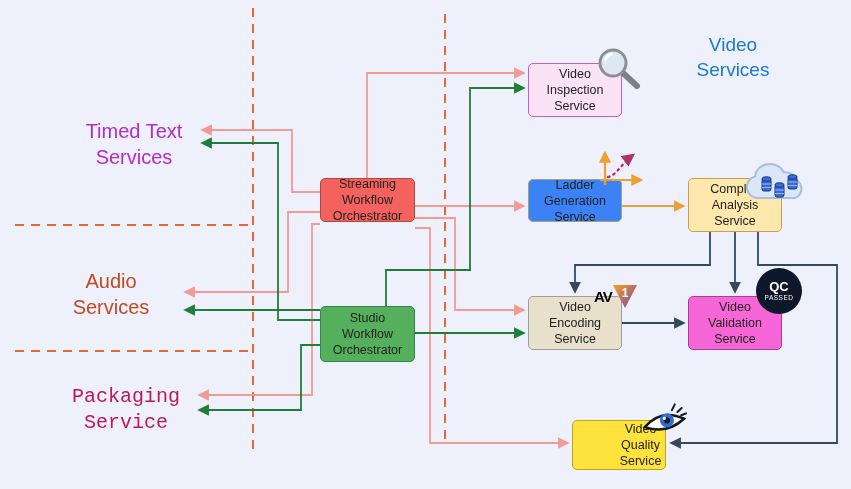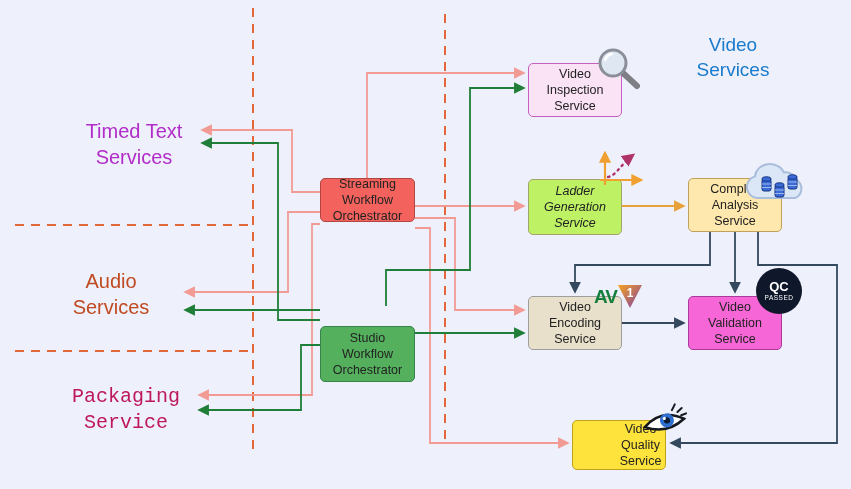--- a/index.html
+++ b/index.html
@@ -13,34 +13,34 @@
   .guide{stroke:#e2683c;stroke-width:2;stroke-dasharray:9 7;fill:none;}
   .zone-label{position:absolute;z-index:2;text-align:center;white-space:pre-line;font-size:20px;line-height:1.32;}
   .title{position:absolute;z-index:2;text-align:center;white-space:pre-line;font-size:19px;line-height:1.3;color:#187bcd;}
   .lbl-timed{color:#b22cc9;}
   .lbl-audio{color:#c04a21;}
   .lbl-pack{color:#be185d;font-family:Liberation Mono, monospace;}
   .node{position:absolute;z-index:3;display:flex;align-items:center;justify-content:center;text-align:center;
         white-space:pre-line;font-size:12.5px;line-height:1.28;color:#222;border-radius:5px;
         border:1.4px solid #999;box-sizing:border-box;padding:2px;}
   .node-streaming{left:320px;top:178px;width:95px;height:44px;background:#f4625d;border-color:#b04743;}
-  .node-studio{left:320px;top:306px;width:95px;height:56px;background:#54b05c;border-color:#37834d;margin-top:20px;}
+  .node-studio{left:320px;top:306px;width:95px;height:56px;background:#54b05c;border-color:#37834d;}
   .node-inspection{left:528px;top:63px;width:94px;height:54px;background:#fbe3f6;border-color:#c75fc0;}
-  .node-ladder{left:528px;top:179px;width:94px;height:56px;background:#bef264;border-color:#a3a36e;font-style:italic;}
+  .node-ladder{left:528px;top:179px;width:94px;height:43px;background:#3b82f6;border-color:#a3a36e;}
   .node-complex{left:688px;top:178px;width:94px;height:54px;background:#ffe8ad;border-color:#c1a05a;}
   .node-encoding{left:528px;top:296px;width:94px;height:54px;background:#e8e0cb;border-color:#9e9e9e;}
   .node-validation{left:688px;top:296px;width:94px;height:54px;background:#f666d6;border-color:#aa3b9a;}
   .node-quality{left:572px;top:420px;width:94px;height:50px;background:#fee33c;border-color:#c0a11d;padding-left:45px;}
   .icon{position:absolute;z-index:4;}
   .qc-badge{position:absolute;z-index:4;left:756px;top:268px;width:46px;height:46px;border-radius:50%;
             background:#0f172a;color:#fff;display:flex;flex-direction:column;align-items:center;justify-content:center;line-height:1;}
   .qc-line1{font-weight:bold;font-size:13px;}
   .qc-line2{font-size:6.5px;letter-spacing:.5px;margin-top:2px;}
   .av1{position:absolute;z-index:4;left:594px;top:283px;display:flex;align-items:center;}
-  .av-text{font-weight:bold;font-size:19px;color:#15803d;letter-spacing:-1px;}
+  .av-text{font-weight:bold;font-size:15px;color:#000000;letter-spacing:-1px;}
 </style>
 </head>
 <body>
 
 <div class="canvas">
 
   <svg id="edge-layer" width="851" height="489">
     <defs>
       <marker id="ah-salmon" viewBox="0 0 10 10" refX="8.5" refY="5" markerWidth="6.5" markerHeight="6.5" orient="auto">
         <path d="M0,0 L10,5 L0,10 z" fill="#f29b94"></path>

